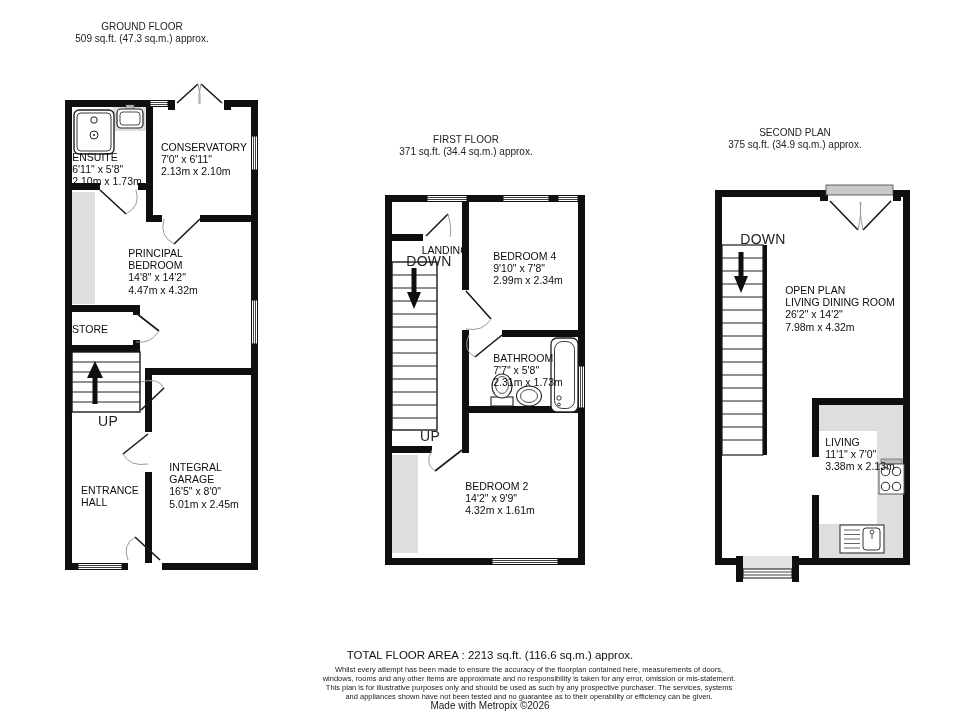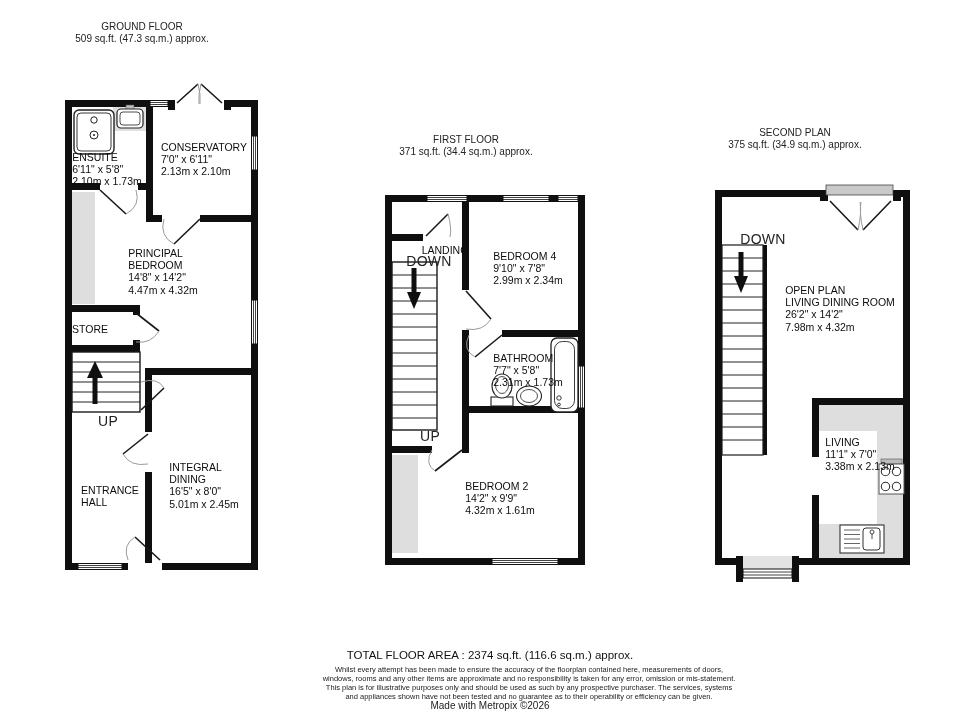--- a/index.html
+++ b/index.html
@@ -274,21 +274,21 @@
 </div>
 <div class="room-label" style="left:90px;top:323px">
   <div class="rname">STORE</div>
 </div>
 <div class="room-label" style="left:110px;top:484px">
   <div class="rname">ENTRANCE
 HALL</div>
 </div>
 <div class="room-label" style="left:204px;top:461px">
   <div class="rname">INTEGRAL
-DINING</div>
+GARAGE</div>
   <div class="rdim">16'5" x 8'0"</div>
   <div class="rdim">5.01m x 2.45m</div>
 </div>
 
 <div class="room-label" style="left:445px;top:244px">
   <div class="rname">LANDING</div>
 </div>
 <div class="room-label" style="left:528px;top:250px">
   <div class="rname">BEDROOM 4</div>
   <div class="rdim">9'10" x 7'8"</div>
@@ -315,17 +315,17 @@
   <div class="rname">LIVING</div>
   <div class="rdim">11'1" x 7'0"</div>
   <div class="rdim">3.38m x 2.13m</div>
 </div>
 
 <div class="dir-label" style="left:90px;top:413px">UP</div>
 <div class="dir-label" style="left:411px;top:253px">DOWN</div>
 <div class="dir-label" style="left:412px;top:428px">UP</div>
 <div class="dir-label" style="left:745px;top:231px">DOWN</div>
 
-<div class="footer-total">TOTAL FLOOR AREA : 2374 sq.ft. (116.6 sq.m.) approx.</div>
+<div class="footer-total">TOTAL FLOOR AREA : 2213 sq.ft. (116.6 sq.m.) approx.</div>
 <div class="footer-disc">Whilst every attempt has been made to ensure the accuracy of the floorplan contained here, measurements of doors, windows, rooms and any other items are approximate and no responsibility is taken for any error, omission or mis-statement. This plan is for illustrative purposes only and should be used as such by any prospective purchaser. The services, systems and appliances shown have not been tested and no guarantee as to their operability or efficiency can be given.</div>
 <div class="footer-credit">Made with Metropix ©2026</div>
 
 </div>
 
 </body></html>

